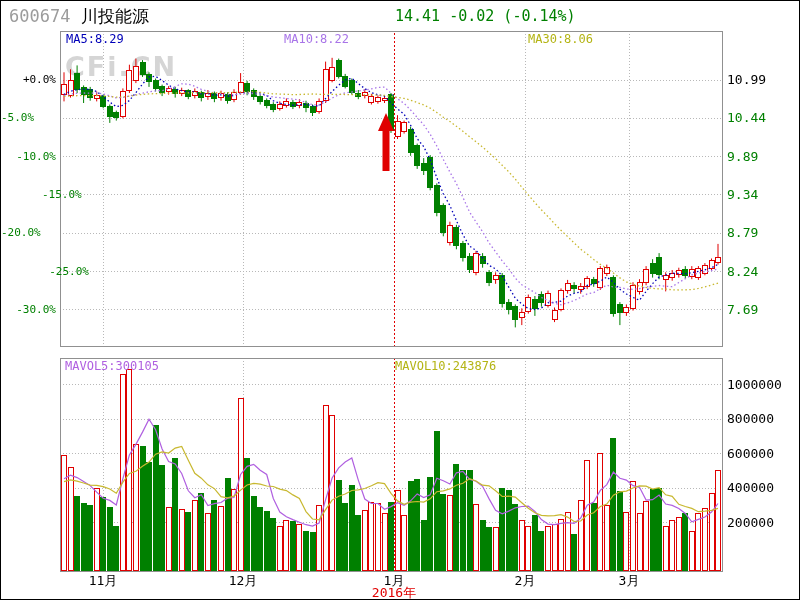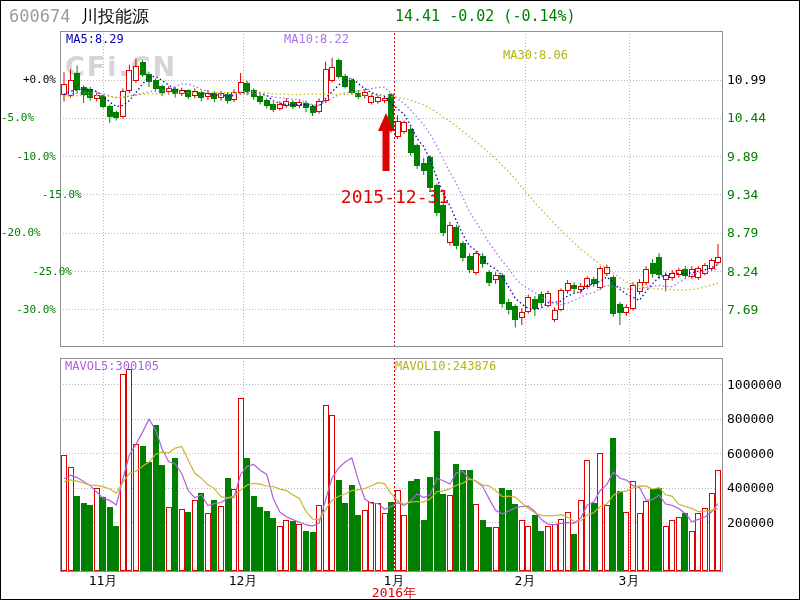--- a/index.html
+++ b/index.html
@@ -24,51 +24,50 @@
 <div class="page">
   <span class="lbl hdr-code">600674</span>
   <span class="lbl hdr-name">川投能源</span>
   <span class="lbl hdr-quote" style="color: rgb(0, 128, 0);">14.41 -0.02 (-0.14%)</span>
 
   <span class="lbl watermark">CFi.CN</span>
 
   <span class="lbl mavol5" style="color: rgb(176, 96, 224);">MAVOL5:300105</span>
   <span class="lbl mavol10" style="color: rgb(180, 180, 20);">MAVOL10:243876</span>
 
-  <span class="lbl anno-date" style="color: rgb(224, 0, 0);">2015-12-31</span>
   <span class="lbl year-lbl" style="color: rgb(224, 0, 0);">2016年</span>
 
   <div id="labels-layer">
       <div class="lbl" style="left: 0px; top: 73px; color: rgb(0, 0, 0); font-size: 11px; width: 55px; text-align: right;">+0.0%</div>
       <div class="lbl" style="left: 726px; top: 72px; color: rgb(0, 0, 0); font-size: 13px;">10.99</div>
       <div class="lbl" style="left: 0px; top: 111.3px; color: rgb(0, 128, 0); font-size: 11px; width: 55px; ">-5.0%</div>
       <div class="lbl" style="left: 726px; top: 110.3px; color: rgb(0, 128, 0); font-size: 13px;">10.44</div>
       <div class="lbl" style="left: 0px; top: 149.6px; color: rgb(0, 128, 0); font-size: 11px; width: 55px; text-align: right;">-10.0%</div>
       <div class="lbl" style="left: 726px; top: 148.6px; color: rgb(0, 128, 0); font-size: 13px;">9.89</div>
       <div class="lbl" style="left: 6px; top: 187.9px; color: rgb(0, 128, 0); font-size: 11px; width: 55px;  padding-left: 35px;">-15.0%</div>
       <div class="lbl" style="left: 726px; top: 186.9px; color: rgb(0, 128, 0); font-size: 13px;">9.34</div>
       <div class="lbl" style="left: 0px; top: 226.2px; color: rgb(0, 128, 0); font-size: 11px; width: 55px; ">-20.0%</div>
       <div class="lbl" style="left: 726px; top: 225.2px; color: rgb(0, 128, 0); font-size: 13px;">8.79</div>
-      <div class="lbl" style="left: 0px; top: 264.5px; color: rgb(0, 128, 0); font-size: 11px; width: 55px; text-align: right; padding-left: 16px;">-25.0%</div>
+      <div class="lbl" style="left: 17px; top: 264.5px; color: rgb(0, 128, 0); font-size: 11px; width: 55px; text-align: right; padding-left: 16px;">-25.0%</div>
       <div class="lbl" style="left: 726px; top: 263.5px; color: rgb(0, 128, 0); font-size: 13px;">8.24</div>
       <div class="lbl" style="left: 0px; top: 302.8px; color: rgb(0, 128, 0); font-size: 11px; width: 55px; text-align: right;">-30.0%</div>
       <div class="lbl" style="left: 726px; top: 301.8px; color: rgb(0, 128, 0); font-size: 13px;">7.69</div>
       <div class="lbl" style="left: 726px; top: 376.5px; color: rgb(0, 0, 0); font-size: 13px;">1000000</div>
       <div class="lbl" style="left: 726px; top: 411px; color: rgb(0, 0, 0); font-size: 13px;">800000</div>
       <div class="lbl" style="left: 726px; top: 445.5px; color: rgb(0, 0, 0); font-size: 13px;">600000</div>
       <div class="lbl" style="left: 726px; top: 480px; color: rgb(0, 0, 0); font-size: 13px;">400000</div>
       <div class="lbl" style="left: 726px; top: 514.5px; color: rgb(0, 0, 0); font-size: 13px;">200000</div>
       <div class="lbl" style="left: 72px; top: 573px; color: rgb(0, 0, 0); font-size: 13px; width: 60px; text-align: center;">11月</div>
       <div class="lbl" style="left: 212px; top: 573px; color: rgb(0, 0, 0); font-size: 13px; width: 60px; text-align: center;">12月</div>
       <div class="lbl" style="left: 363px; top: 573px; color: rgb(0, 0, 0); font-size: 13px; width: 60px; text-align: center;">1月</div>
       <div class="lbl" style="left: 494px; top: 573px; color: rgb(0, 0, 0); font-size: 13px; width: 60px; text-align: center;">2月</div>
       <div class="lbl" style="left: 598px; top: 573px; color: rgb(0, 0, 0); font-size: 13px; width: 60px; text-align: center;">3月</div>
       <div class="lbl" style="left: 65px; top: 32px; color: rgb(0, 0, 184); font-size: 12px;">MA5:8.29</div>
       <div class="lbl" style="left: 283px; top: 32px; color: rgb(168, 116, 232); font-size: 12px;">MA10:8.22</div>
-      <div class="lbl" style="left: 502px; top: 32px; color: rgb(180, 180, 20); font-size: 12px; margin-top: 16px;">MA30:8.06</div>
+      <div class="lbl" style="left: 527px; top: 32px; color: rgb(180, 180, 20); font-size: 12px;">MA30:8.06</div>
     </div>
   <div id="chart-root">
       <svg width="800" height="600">
         <line x1="59" y1="79" x2="721" y2="79" stroke="#b8b8b8" stroke-width="1" shape-rendering="crispEdges" stroke-dasharray="1,2"></line>
         <line x1="59" y1="117.3" x2="721" y2="117.3" stroke="#b8b8b8" stroke-width="1" shape-rendering="crispEdges" stroke-dasharray="1,2"></line>
         <line x1="59" y1="155.6" x2="721" y2="155.6" stroke="#b8b8b8" stroke-width="1" shape-rendering="crispEdges" stroke-dasharray="1,2"></line>
         <line x1="59" y1="193.9" x2="721" y2="193.9" stroke="#b8b8b8" stroke-width="1" shape-rendering="crispEdges" stroke-dasharray="1,2"></line>
         <line x1="59" y1="232.2" x2="721" y2="232.2" stroke="#b8b8b8" stroke-width="1" shape-rendering="crispEdges" stroke-dasharray="1,2"></line>
         <line x1="59" y1="270.5" x2="721" y2="270.5" stroke="#b8b8b8" stroke-width="1" shape-rendering="crispEdges" stroke-dasharray="1,2"></line>
         <line x1="59" y1="308.8" x2="721" y2="308.8" stroke="#b8b8b8" stroke-width="1" shape-rendering="crispEdges" stroke-dasharray="1,2"></line>

